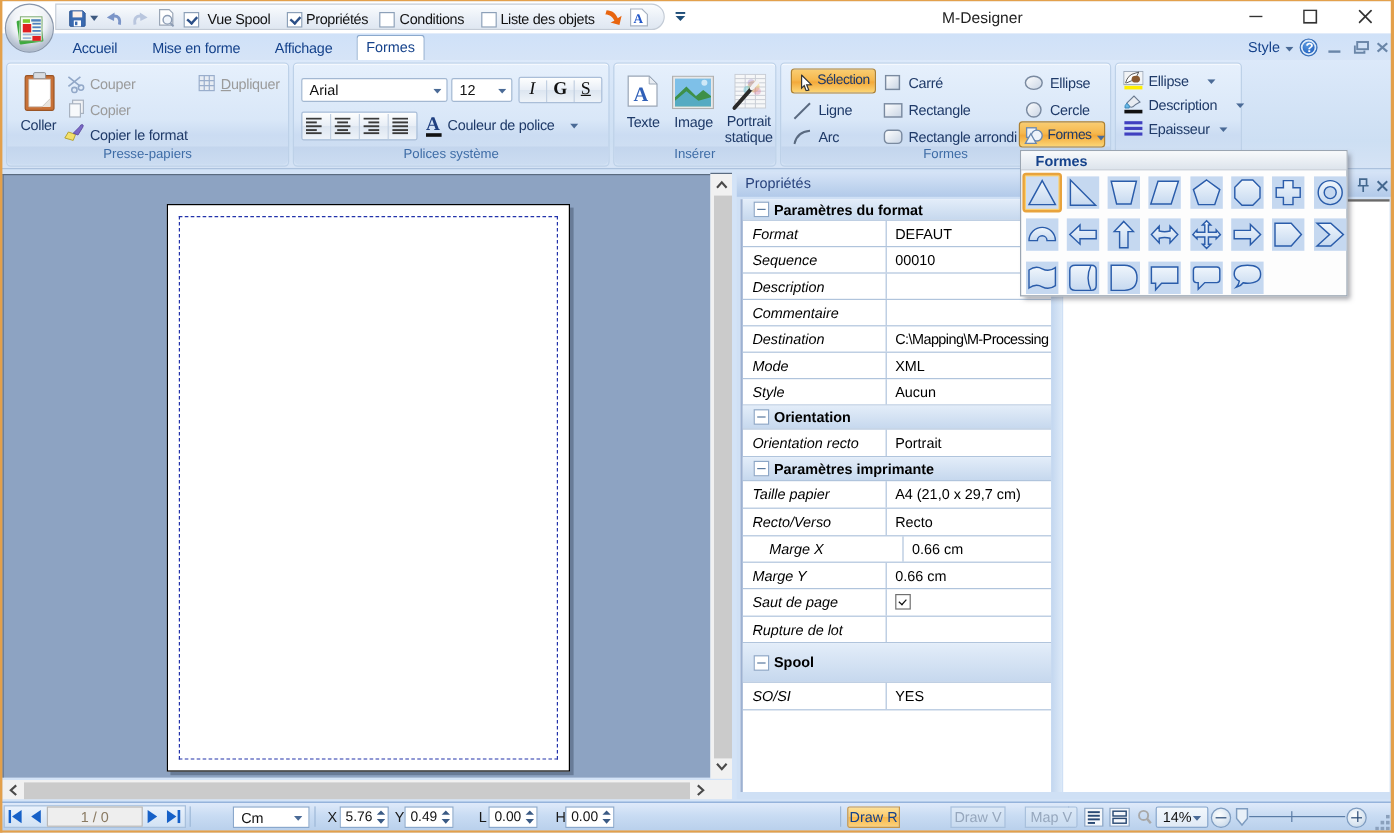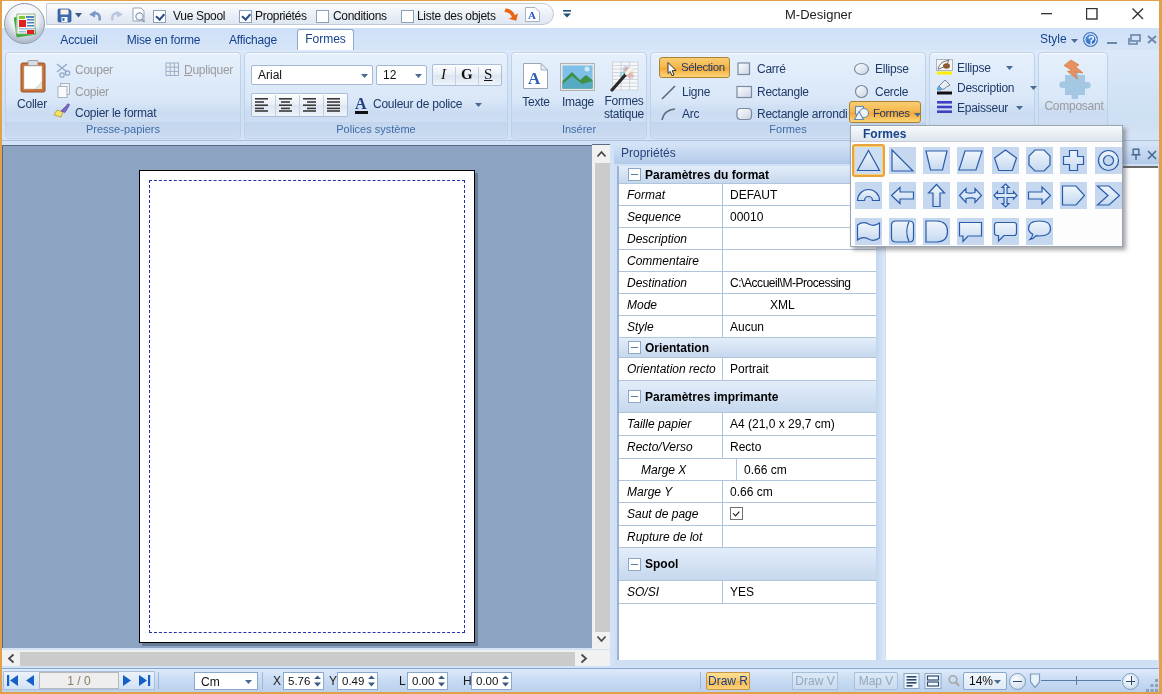--- a/index.html
+++ b/index.html
@@ -57,21 +57,21 @@
 .sb { position:absolute; background:#f1f1f1; }
 .sbthumb { position:absolute; background:#cbcbcb; }
 
 
 #props { position:absolute; left:612px; top:2px; width:546px; height:523px; background:#cfe0f5; }
 #propstitle { position:absolute; left:0; top:0; width:546px; height:21px;
   background:linear-gradient(#d6e4f7,#b2cae9); font-size:12px; color:#28427c; line-height:21px; padding-left:7px; }
 #grid { position:absolute; left:3px; top:23px; width:259px; height:494px; background:#fff; border-left:2px solid #9db1d1; }
 .grow { position:relative; width:257px; border-bottom:1px solid #b0c4dc; display:flex; }
 .ghead { background:linear-gradient(#e3edf9,#c6d8ee); font-weight:bold; font-size:12px; color:#000; align-items:center; }
-.gname { width:104px; border-right:1px solid #b0c4dc; font-style:italic; font-size:12px; color:#000; padding:4px 0 0 8px; flex:none; }
+.gname { width:120px; border-right:1px solid #b0c4dc; font-style:italic; font-size:12px; color:#000; padding:4px 0 0 8px; flex:none; }
 .gval { flex:1; font-size:12px; color:#000; padding:4px 0 0 7px; }
 .minus { width:13px; height:13px; border:1px solid #8ca6c6; background:#fff; margin:0 4px 0 9px; position:relative; flex:none; }
 .minus:after { content:""; position:absolute; left:2px; right:2px; top:5px; height:1px; background:#5a7aa0; }
 #gridsb { position:absolute; left:262px; top:23px; width:9px; height:494px; background:linear-gradient(90deg,#c2d6ef,#dce9f8); }
 #propswhite { position:absolute; left:272px; top:23px; width:272px; height:494px; background:#fff; border-top:2px solid #6a6a6a; }
 
 
 #statusbar { position:absolute; left:0; top:668px; width:1162px; height:24px;
   border-top:1px solid #86a7d4; background:linear-gradient(#dfeafa,#c9dcf3 45%,#b9d0ec); }
 .stxt { font-size:12px; color:#1c3a5e; }
@@ -320,21 +320,21 @@
       <rect x="4.5" y="1" width="25.5" height="28"></rect>
       <path d="M4.5 4.5 H30 M4.5 8 H30 M4.5 11.5 H30 M4.5 15 H30 M4.5 18.5 H30 M4.5 22 H30 M4.5 25.5 H30 M13 1 V29 M21.5 1 V29"></path>
     </g>
     <circle cx="20" cy="11" r="5" fill="#f0b830" opacity="0.35"></circle>
     <circle cx="15" cy="14" r="3.5" fill="#40b8c8" opacity="0.35"></circle>
     <circle cx="23" cy="15" r="3" fill="#d87098" opacity="0.35"></circle>
     <circle cx="18" cy="8" r="3" fill="#9068c8" opacity="0.3"></circle>
     <path d="M4 29 L19 12" stroke="#2a2a2a" stroke-width="3.2" stroke-linecap="round"></path>
     <path d="M18.5 12.5 L23 7.5" stroke="#f2f2f4" stroke-width="3.4" stroke-linecap="round"></path>
   </svg>
-  <div class="btxt abs" style="left:88px;top:42px;width:48px;text-align:center;line-height:13px;">Formes statique</div>
+  <div class="btxt abs" style="left:88px;top:42px;width:48px;text-align:center;line-height:13px;">Portrait statique</div>
 </div>
 
 <div class="group" style="left:650px;top:52px;width:276px;">
   <div class="glabel">Formes</div>
   <div class="abs" style="left:8px;top:4px;width:71px;height:21px;background:linear-gradient(#f9cd72,#f6b84e 45%,#f3a93a 55%,#fcd676);border:1px solid #ad8132;border-radius:3px;"></div>
   <svg class="abs" style="left:15px;top:9px" width="12" height="14" viewBox="0 0 12 14">
     <path d="M2 0.5 L10 8.5 L6.2 8.7 L8 13 L5.8 13.6 L4.2 9.4 L2 11.5 Z" fill="#fff" stroke="#333" stroke-width="1"></path>
   </svg>
   <div class="btxt abs" style="left:30px;top:8px;font-size:11.5px;letter-spacing:-0.4px;">Sélection</div>
   <svg class="abs" style="left:10px;top:32px" width="15" height="15">
@@ -409,27 +409,20 @@
     <rect x="1" y="1" width="15" height="2.6" fill="#4040c0"></rect>
     <rect x="1" y="5.7" width="15" height="2.6" fill="#4040c0"></rect>
     <rect x="1" y="10.4" width="15" height="2.6" fill="#4040c0"></rect>
   </svg>
   <div class="btxt abs" style="left:27px;top:48px;">Epaisseur</div>
   <svg class="abs" style="left:86px;top:53px" width="7" height="5">
         <path d="M0 0 H7 L3.5 4 Z" fill="#4a6a96"></path>
       </svg>
 </div>
 
-<div class="group" style="left:1038px;top:52px;width:70px;">
-  <svg class="abs" style="left:12px;top:6px" width="44" height="40" viewBox="0 0 44 40">
-    <path d="M14 16 H21 V13.5 A3.2 3.2 0 0 1 27.4 13.5 V16 H34 V23 H36.5 A3.2 3.2 0 0 1 36.5 29.4 H34 V36 H27 V38.5 A3.2 3.2 0 0 1 20.6 38.5 V36 H14 V29 H11.5 A3.2 3.2 0 0 1 11.5 22.6 H14 Z" fill="#a4c8e4"></path>
-    <path d="M20 1 L28 6 L24.5 7.5 L32 14 L24 13 L26.5 20 L16.5 12.5 L21 11.5 L13 6.5 Z" fill="#e89060" stroke="#d07840" stroke-width="0.7"></path>
-  </svg>
-  <div class="btxt gray abs" style="left:0;top:46px;width:70px;text-align:center;color:#9b9b9b;">Composant</div>
-</div>
 
 <div id="main">
   <div id="canvas">
     <div id="page">
           <div id="pagemargin"></div>
         </div>
   </div>
 
   <div class="abs" style="left:590px;top:3px;width:18px;height:1px;background:#5a6b80;"></div>
   <div class="sb" style="left:590px;top:4px;width:18px;height:504px;"></div>
@@ -473,36 +466,36 @@
       <div class="grow" style="height:22px;">
             <div class="gname">Description</div>
             <div class="gval"></div>
           </div>
       <div class="grow" style="height:22px;">
             <div class="gname">Commentaire</div>
             <div class="gval"></div>
           </div>
       <div class="grow" style="height:22px;">
             <div class="gname">Destination</div>
-            <div class="gval" style="padding-right:0;white-space:nowrap;overflow:hidden;letter-spacing:-0.45px;">C:\Accueil\M-Processing</div>
-          </div>
-      <div class="grow" style="height:22px;gap:40px;">
+            <div class="gval" style="padding-right:0;white-space:nowrap;overflow:hidden;letter-spacing:-0.45px;">C:\Mapping\M-Processing</div>
+          </div>
+      <div class="grow" style="height:22px;">
             <div class="gname">Mode</div>
             <div class="gval">XML</div>
           </div>
       <div class="grow" style="height:22px;">
             <div class="gname">Style</div>
             <div class="gval">Aucun</div>
           </div>
       <div class="grow ghead" style="height:20px;"><span class="minus"></span>Orientation</div>
       <div class="grow" style="height:23px;">
             <div class="gname">Orientation recto</div>
             <div class="gval">Portrait</div>
           </div>
-      <div class="grow ghead" style="height:32px;text-align:center;"><span class="minus"></span>Paramètres imprimante</div>
+      <div class="grow ghead" style="height:20px;text-align:center;"><span class="minus"></span>Paramètres imprimante</div>
       <div class="grow" style="height:23px;">
             <div class="gname">Taille papier</div>
             <div class="gval">A4 (21,0 x 29,7 cm)</div>
           </div>
       <div class="grow" style="height:23px;">
             <div class="gname">Recto/Verso</div>
             <div class="gval">Recto</div>
           </div>
       <div class="grow" style="height:22px;padding-left:14px;">
             <div class="gname">Marge X</div>

